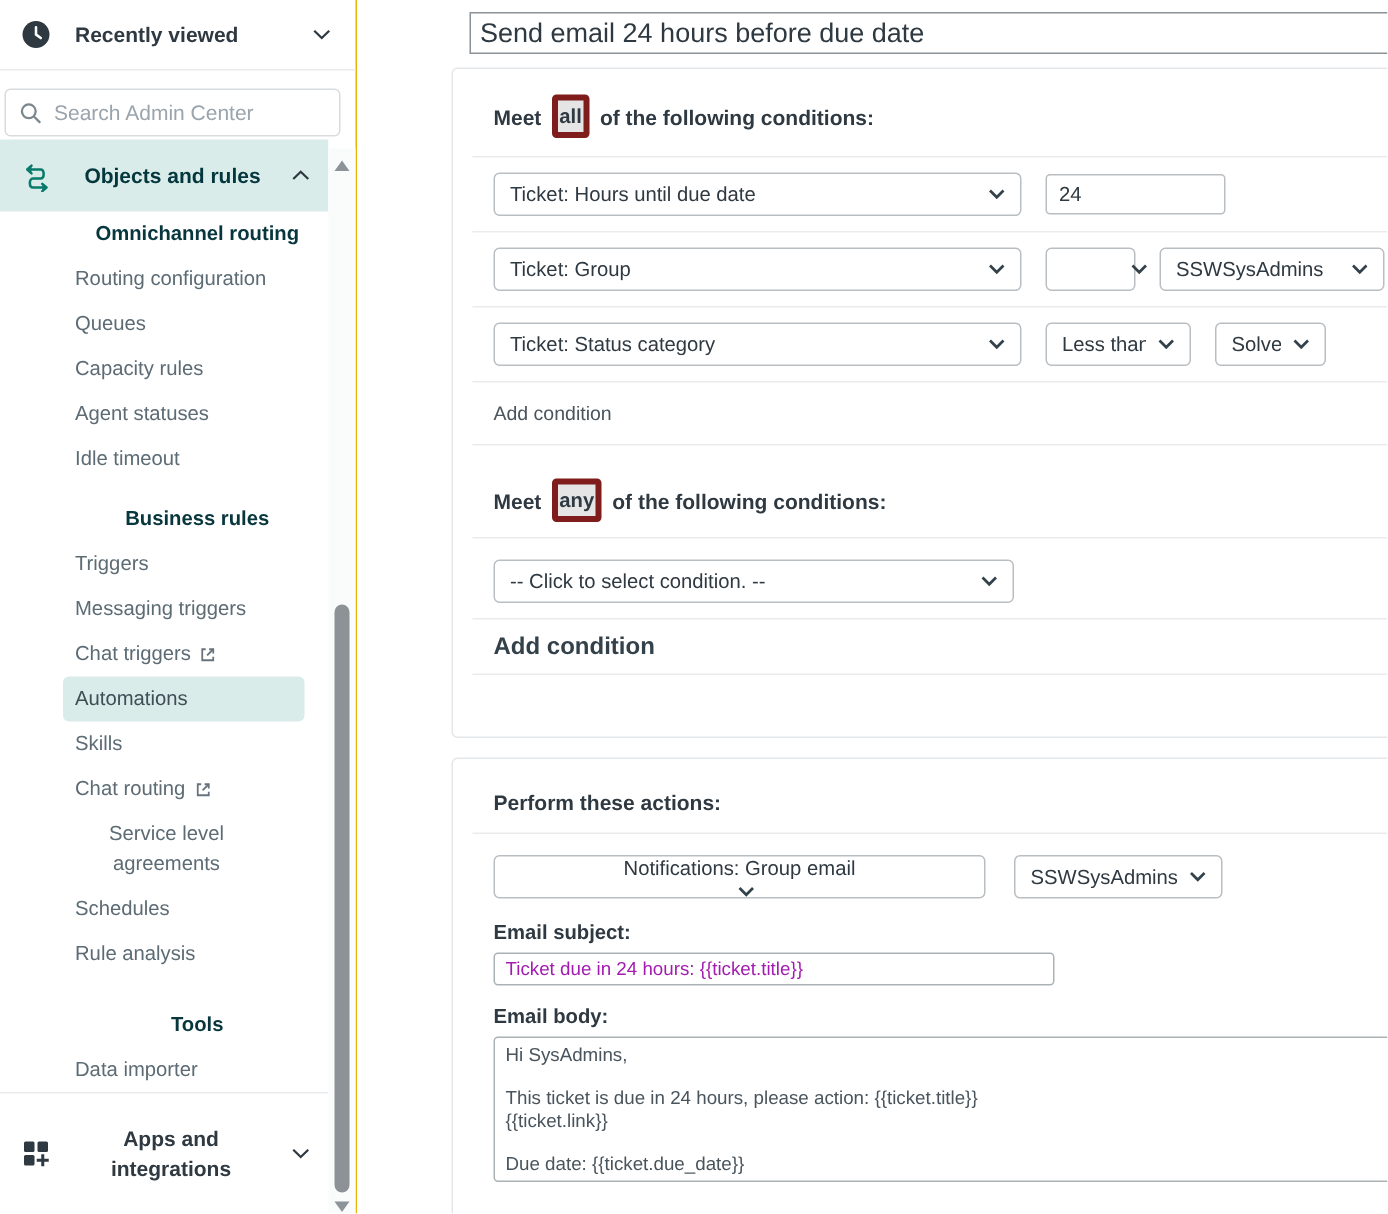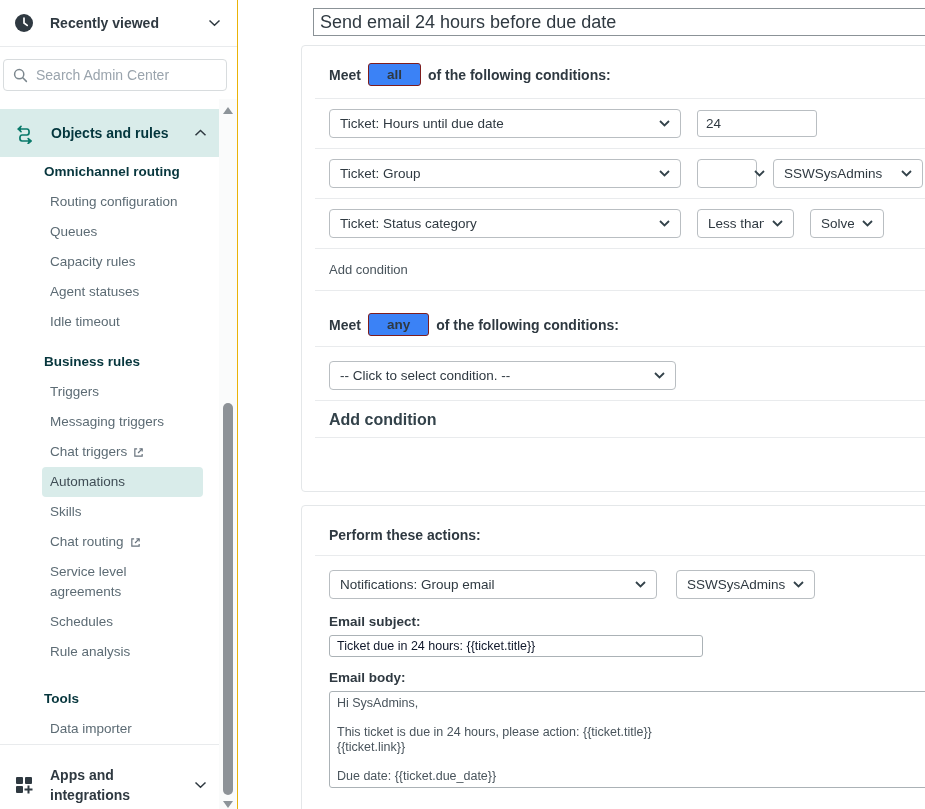--- a/index.html
+++ b/index.html
@@ -17,21 +17,21 @@
             align-items:center; padding:0 16px 0 14px; gap:16px;
             font-size:14px; font-weight:600; color:#2f3941; cursor:pointer; }
   .sb-top .lbl { flex:1; }
   .sb-search { position:relative; margin:12px 10px 0 3px; }
   .sb-search input { width:224px; height:32px; border:1px solid #d8dcde; border-radius:4px;
             padding:0 8px 0 32px; font-size:14px; color:#2f3941; outline:none;
             font-family:inherit; }
   .sb-search input::placeholder { color:#9aa4ad; }
   .sb-search .mag { position:absolute; left:10px; top:9px; }
 
-  .sb-nav { position:absolute; left:0; top:105px; width:219px; bottom:0; overflow:hidden; }
+  .sb-nav { position:absolute; left:0; top:89px; width:219px; bottom:0; overflow:hidden;text-align:center; }
   .objects-row { margin-top:4px; height:48px; background:#d9ecea; display:flex;
             align-items:center; gap:15px; padding:0 12px 0 14px;
             font-size:14px; font-weight:600; color:#03363d; cursor:pointer; }
   .objects-row .lbl { flex:1; }
   .sb-heading { padding-left:44px; height:30px; line-height:30px;
             font-weight:700; color:#07363d; }
   .sb-item { margin:0 16px 0 42px; padding-left:8px; border-radius:4px;
             line-height:30px; color:#5c6b74; cursor:pointer;
             display:flex; align-items:center; gap:6px; }
   .sb-item.selected { background:#d9ecea; color:#3f4d55; }
@@ -61,52 +61,52 @@
           font-family:inherit; font-size:18px; color:#2f3941; padding:0 6px; outline:none; }
 
   .panel { position:absolute; left:63px; width:700px; background:#fff;
           border:1px solid #e4e7e9; border-radius:4px; padding:0 0 0 27px; }
   .panel-conditions { top:45px; height:447px; }
   .panel-actions { top:505px; height:330px; }
   .hr { border:0; border-top:1px solid #e9ebed; margin:0 0 0 -14px; }
 
   .meet-row { padding:17px 0 12px; display:flex; align-items:center;
           font-size:14px; font-weight:600; color:#2f3941; }
-  .quant-badge { display:inline-block; border:1px solid #7f1d1d; background:#3b82f6;
-          border-radius:3px; padding:3px 18px; margin:0 7px; font-size:13.5px;
+  .quant-badge { display:inline-block; border:4px solid #7f1d1d; background:#e5e5e5;
+          border-radius:3px; padding:3px 1px; margin:0 7px; font-size:13.5px;
           font-weight:600; color:#2f3941; cursor:pointer; }
 
   .cond-row { display:flex; align-items:center; gap:16px; padding:10px 0; }
   .sel { height:29px; border:1px solid #b9bec2; border-radius:4px; background:#fff;
           display:flex; align-items:center; justify-content:space-between;
           padding:0 10px; color:#2f3941; cursor:pointer; flex:0 0 auto; }
   .sel .sel-label { white-space:nowrap; overflow:hidden; }
   .sel .chev { margin-left:8px; display:flex; }
   .w-field  { width:352px;text-align:center; }
   .w-op1    { width:143px; }
   .w-op2    { width:56px;padding-left:48px; }
   .w-val2   { width:150px; }
   .w-op3    { width:97px; }
   .w-val3   { width:74px; }
   .w-any    { width:347px; }
-  .w-action { width:328px; }
+  .w-action { width:328px;flex-direction:column; }
   .w-target { width:139px; }
   .val-input { height:27px; width:120px; border:1px solid #b9bec2; border-radius:3px;
           padding:0 8px; font-family:inherit; font-size:13.5px; color:#2f3941; outline:none; }
 
   .add-cond-sm { padding:13px 0; font-size:13px; color:#49545c; cursor:pointer; }
   .add-cond-lg { padding:10px 0 8px; font-size:16px; font-weight:600; color:#33424a; cursor:pointer; }
   .any-row { padding:14px 0 10px; }
 
   .actions-head { padding:21px 0 12px; font-size:14px; font-weight:600; color:#2f3941; }
   .action-row { display:flex; align-items:center; gap:19px; padding:14px 0 12px; }
   .field-label { margin-top:2px; padding:0 0 0; font-size:13.5px; font-weight:700; color:#2f3941; line-height:17px; }
   .subject-input { margin-top:5px; display:block; width:374px; height:22px;
           border:1px solid #abb2b6; border-radius:3px; padding:0 7px;
-          font-family:inherit; font-size:12.5px; color:#0f172a; outline:none; }
+          font-family:inherit; font-size:12.5px; color:#a21caf; outline:none; }
   .lbl-gap { margin-top:12px; }
   .body-textarea { margin-top:5px; display:block; width:618px; height:97px;
           border:1px solid #abb2b6; border-radius:3px; padding:4px 7px;
           font-family:inherit; font-size:12.5px; line-height:14.5px; color:#49545c;
           resize:none; outline:none; }
 </style>
 </head>
 <body>
 
 <aside class="sidebar">

